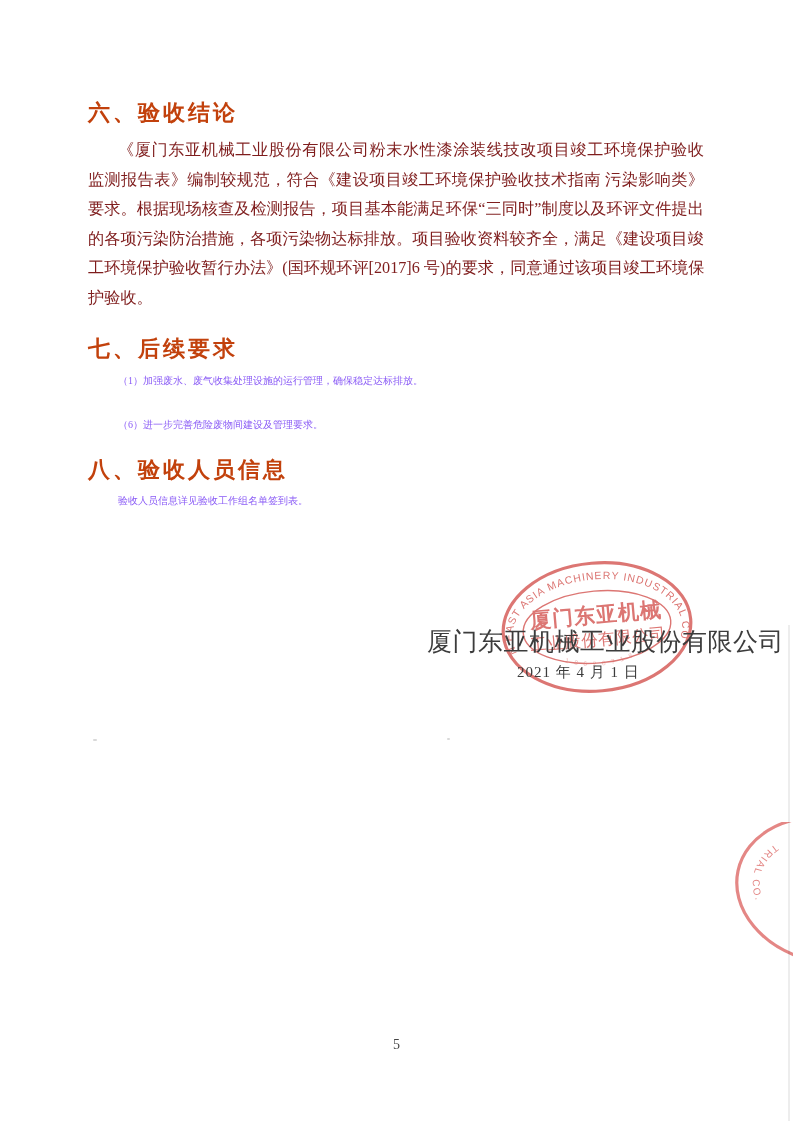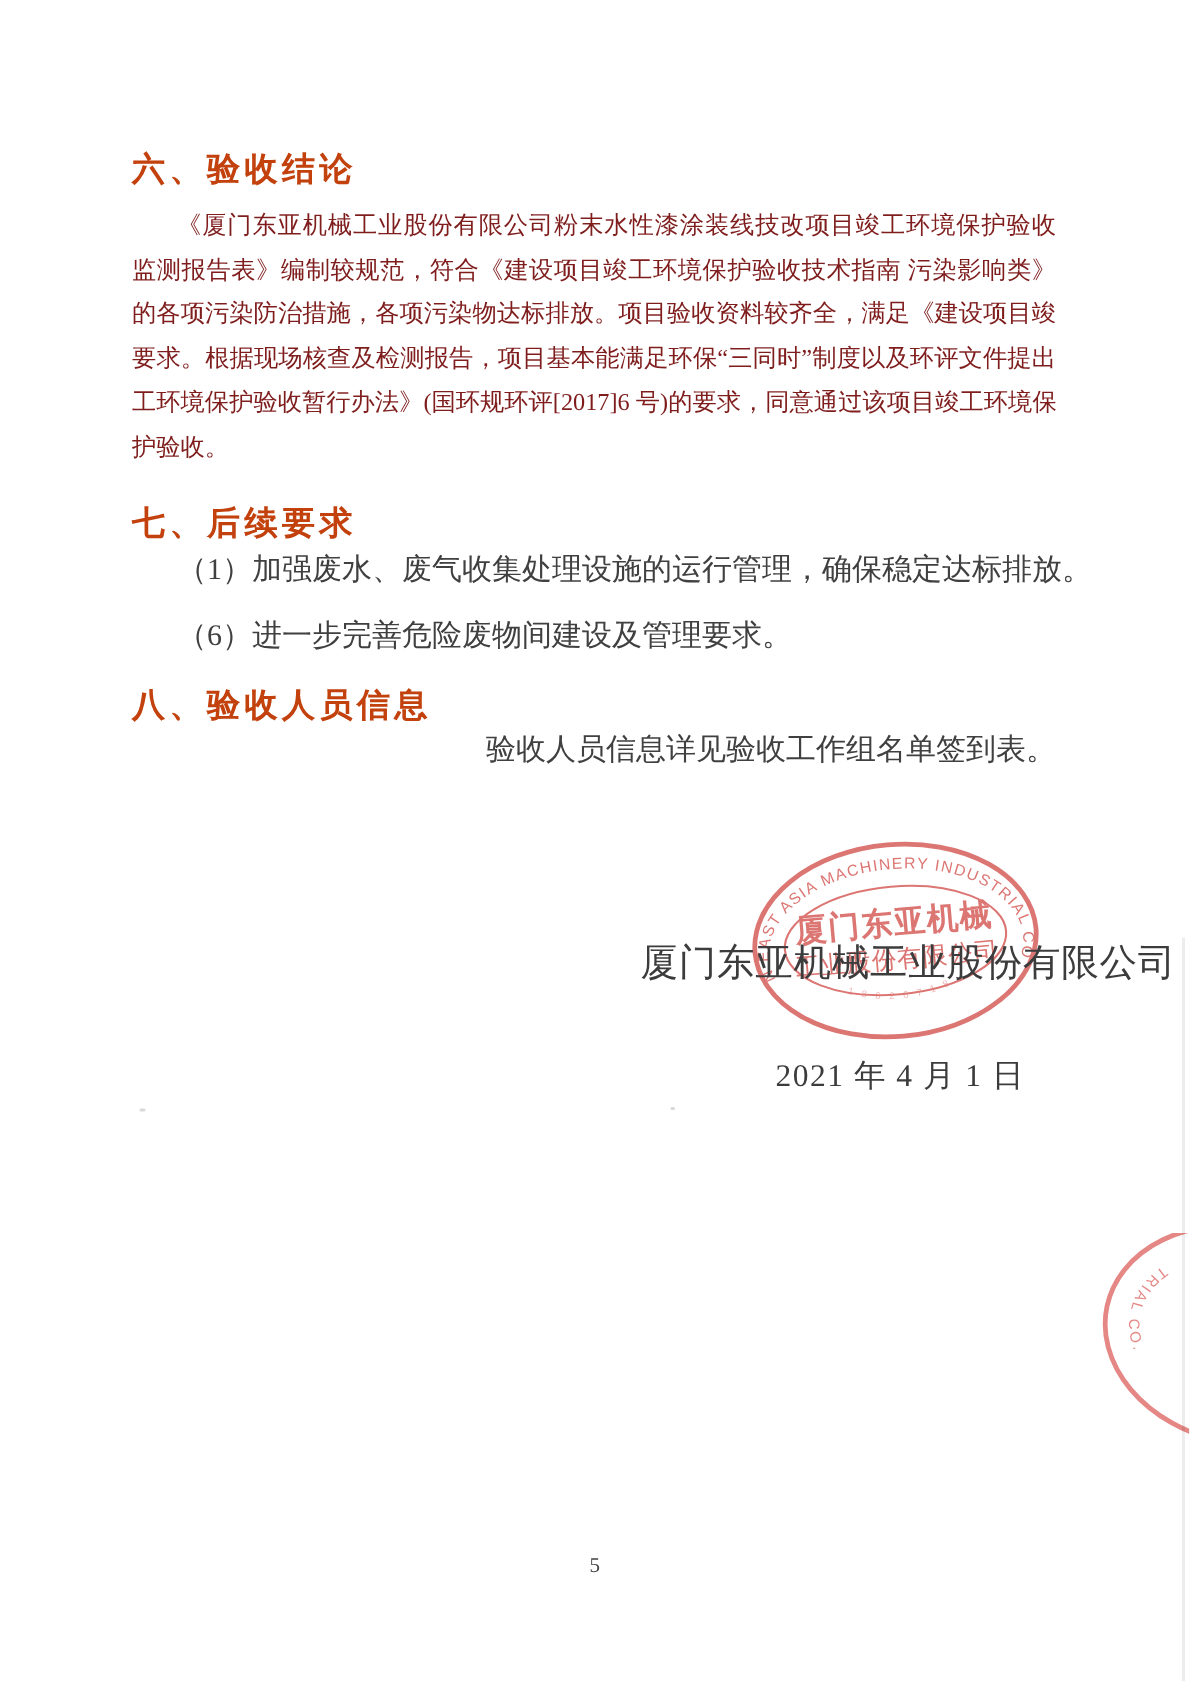--- a/index.html
+++ b/index.html
@@ -38,45 +38,44 @@
     overflow: hidden;
     white-space: nowrap;
   }
   .pline.first { padding-left: 30px; }
   .pline.last  { text-align-last: left; white-space: normal; }
   .item {
     position: absolute;
     left: 88px;
     width: 616px;
     line-height: 29px;
-    font-size: 20px;
-    color: #404040;
+    font-size: 10px;
+    color: #8b5cf6;
     text-indent: 30px;
     white-space: nowrap;
   }
   .sig-company {
     position: absolute;
     left: 427px;
     top: 625px;
     font-size: 25px;
     letter-spacing: 0.5px;
     color: #3c3c3c;
     z-index: 3;
     white-space: nowrap;
   }
   .sig-date {
     position: absolute;
     left: 517px;
     top: 663px;
-    font-size: 21px;
+    font-size: 15px;
     letter-spacing: 1px;
     color: #3c3c3c;
     z-index: 3;
     white-space: nowrap;
-    margin-top: 40px;
   }
   .stamp-svg {
     position: absolute;
     left: 477px;
     top: 542px;
     z-index: 2;
     mix-blend-mode: multiply;
     opacity: 0.92;
   }
   .corner-stamp-svg {
@@ -119,35 +118,35 @@
 </head>
 <body>
 
 <div class="page">
 
   <div class="heading" style="top: 98px;">六、验收结论</div>
 
   <div class="para">
     <div class="pline first">《厦门东亚机械工业股份有限公司粉末水性漆涂装线技改项目竣工环境保护验收</div>
     <div class="pline">监测报告表》编制较规范，符合《建设项目竣工环境保护验收技术指南 污染影响类》</div>
+    <div class="pline">要求。根据现场核查及检测报告，项目基本能满足环保“三同时”制度以及环评文件提出</div>
     <div class="pline">的各项污染防治措施，各项污染物达标排放。项目验收资料较齐全，满足《建设项目竣</div>
-    <div class="pline">要求。根据现场核查及检测报告，项目基本能满足环保“三同时”制度以及环评文件提出</div>
     <div class="pline">工环境保护验收暂行办法》(国环规环评[2017]6 号)的要求，同意通过该项目竣工环境保</div>
     <div class="pline last">护验收。</div>
   </div>
 
   <div class="heading" style="top: 334px;">七、后续要求</div>
 
   <div class="item" style="top: 366px;">（1）加强废水、废气收集处理设施的运行管理，确保稳定达标排放。</div>
 
   <div class="item" style="top: 410px;">（6）进一步完善危险废物间建设及管理要求。</div>
 
   <div class="heading" style="top: 455px;">八、验收人员信息</div>
 
-  <div class="item" style="top: 486px; text-align: right;">验收人员信息详见验收工作组名单签到表。</div>
+  <div class="item" style="top: 486px;">验收人员信息详见验收工作组名单签到表。</div>
 
   <div class="sig-company">厦门东亚机械工业股份有限公司</div>
 
   <div class="sig-date">2021 年 4 月 1 日</div>
 
   <svg class="stamp-svg" width="240" height="180" viewBox="0 0 240 180">
     <g transform="rotate(-5 120 85)" fill="none">
       <ellipse cx="120" cy="85" rx="94" ry="64" stroke="#d96a67" stroke-width="3.2"></ellipse>
       <ellipse cx="120" cy="85" rx="74" ry="36" stroke="#d96a67" stroke-width="1.4"></ellipse>
       <path id="ringArc" d="M 38,103 A 85,52 0 1 1 202,103" fill="none"></path>

